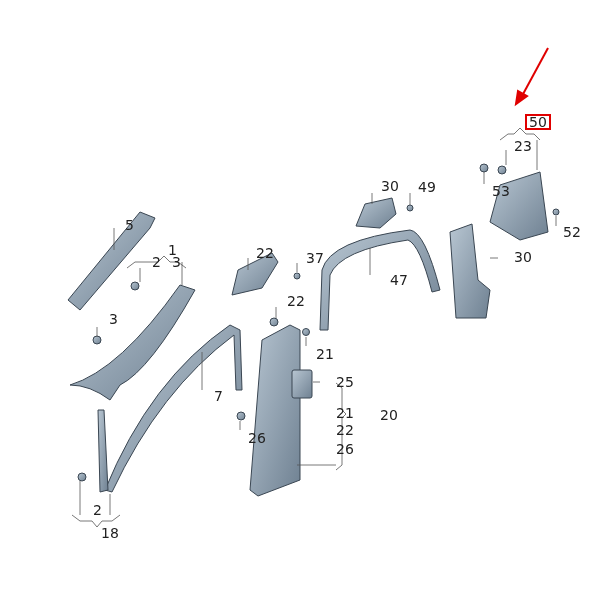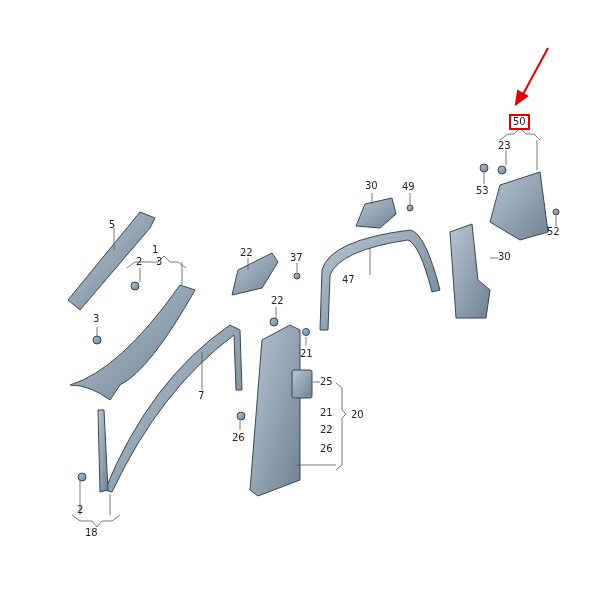--- a/index.html
+++ b/index.html
@@ -1,18 +1,18 @@
 <!DOCTYPE html>
 <html><head>
 <meta charset="utf-8">
 <style>
   html,body{margin:0;padding:0;background:#fff;}
   #stage{position:relative;width:610px;height:589px;overflow:hidden;background:#ffffff;font-family:"DejaVu Sans","Liberation Sans",sans-serif;}
   svg{position:absolute;left:0;top:0;}
-  .lbl{position:absolute;font-size:10px;color:#222;line-height:12px;white-space:nowrap;}
+  .lbl{position:absolute;font-size:14px;color:#222;line-height:12px;white-space:nowrap;margin-left:16px;}
   .hl{border:2px solid #e00000;padding:0 2px;line-height:12px;}
 </style>
 </head>
 <body>
 
 <div id="stage">
 <svg width="610" height="589" viewBox="0 0 610 589">
   <defs>
     <linearGradient id="g" x1="0" y1="0" x2="1" y2="1">
       <stop offset="0" stop-color="#b8c6d2"></stop>
@@ -93,22 +93,22 @@
 <span class="lbl" style="left:85px;top:527px">18</span>
 <span class="lbl" style="left:240px;top:247px">22</span>
 <span class="lbl" style="left:290px;top:252px">37</span>
 <span class="lbl" style="left:271px;top:295px">22</span>
 <span class="lbl" style="left:300px;top:348px">21</span>
 <span class="lbl" style="left:232px;top:432px">26</span>
 <span class="lbl" style="left:320px;top:376px">25</span>
 <span class="lbl" style="left:320px;top:407px">21</span>
 <span class="lbl" style="left:320px;top:424px">22</span>
 <span class="lbl" style="left:320px;top:443px">26</span>
-<span class="lbl" style="left:351px;top:409px">20</span>
+<span class="lbl" style="left:364px;top:409px">20</span>
 <span class="lbl" style="left:365px;top:180px">30</span>
 <span class="lbl" style="left:402px;top:181px">49</span>
-<span class="lbl" style="left:342px;top:274px">47</span>
+<span class="lbl" style="left:374px;top:274px">47</span>
 <span class="lbl" style="left:498px;top:251px">30</span>
 <span class="lbl hl" style="left:509px;top:114px">50</span>
 <span class="lbl" style="left:498px;top:140px">23</span>
 <span class="lbl" style="left:476px;top:185px">53</span>
 <span class="lbl" style="left:547px;top:226px">52</span>
 </div>
 
 </body></html>

